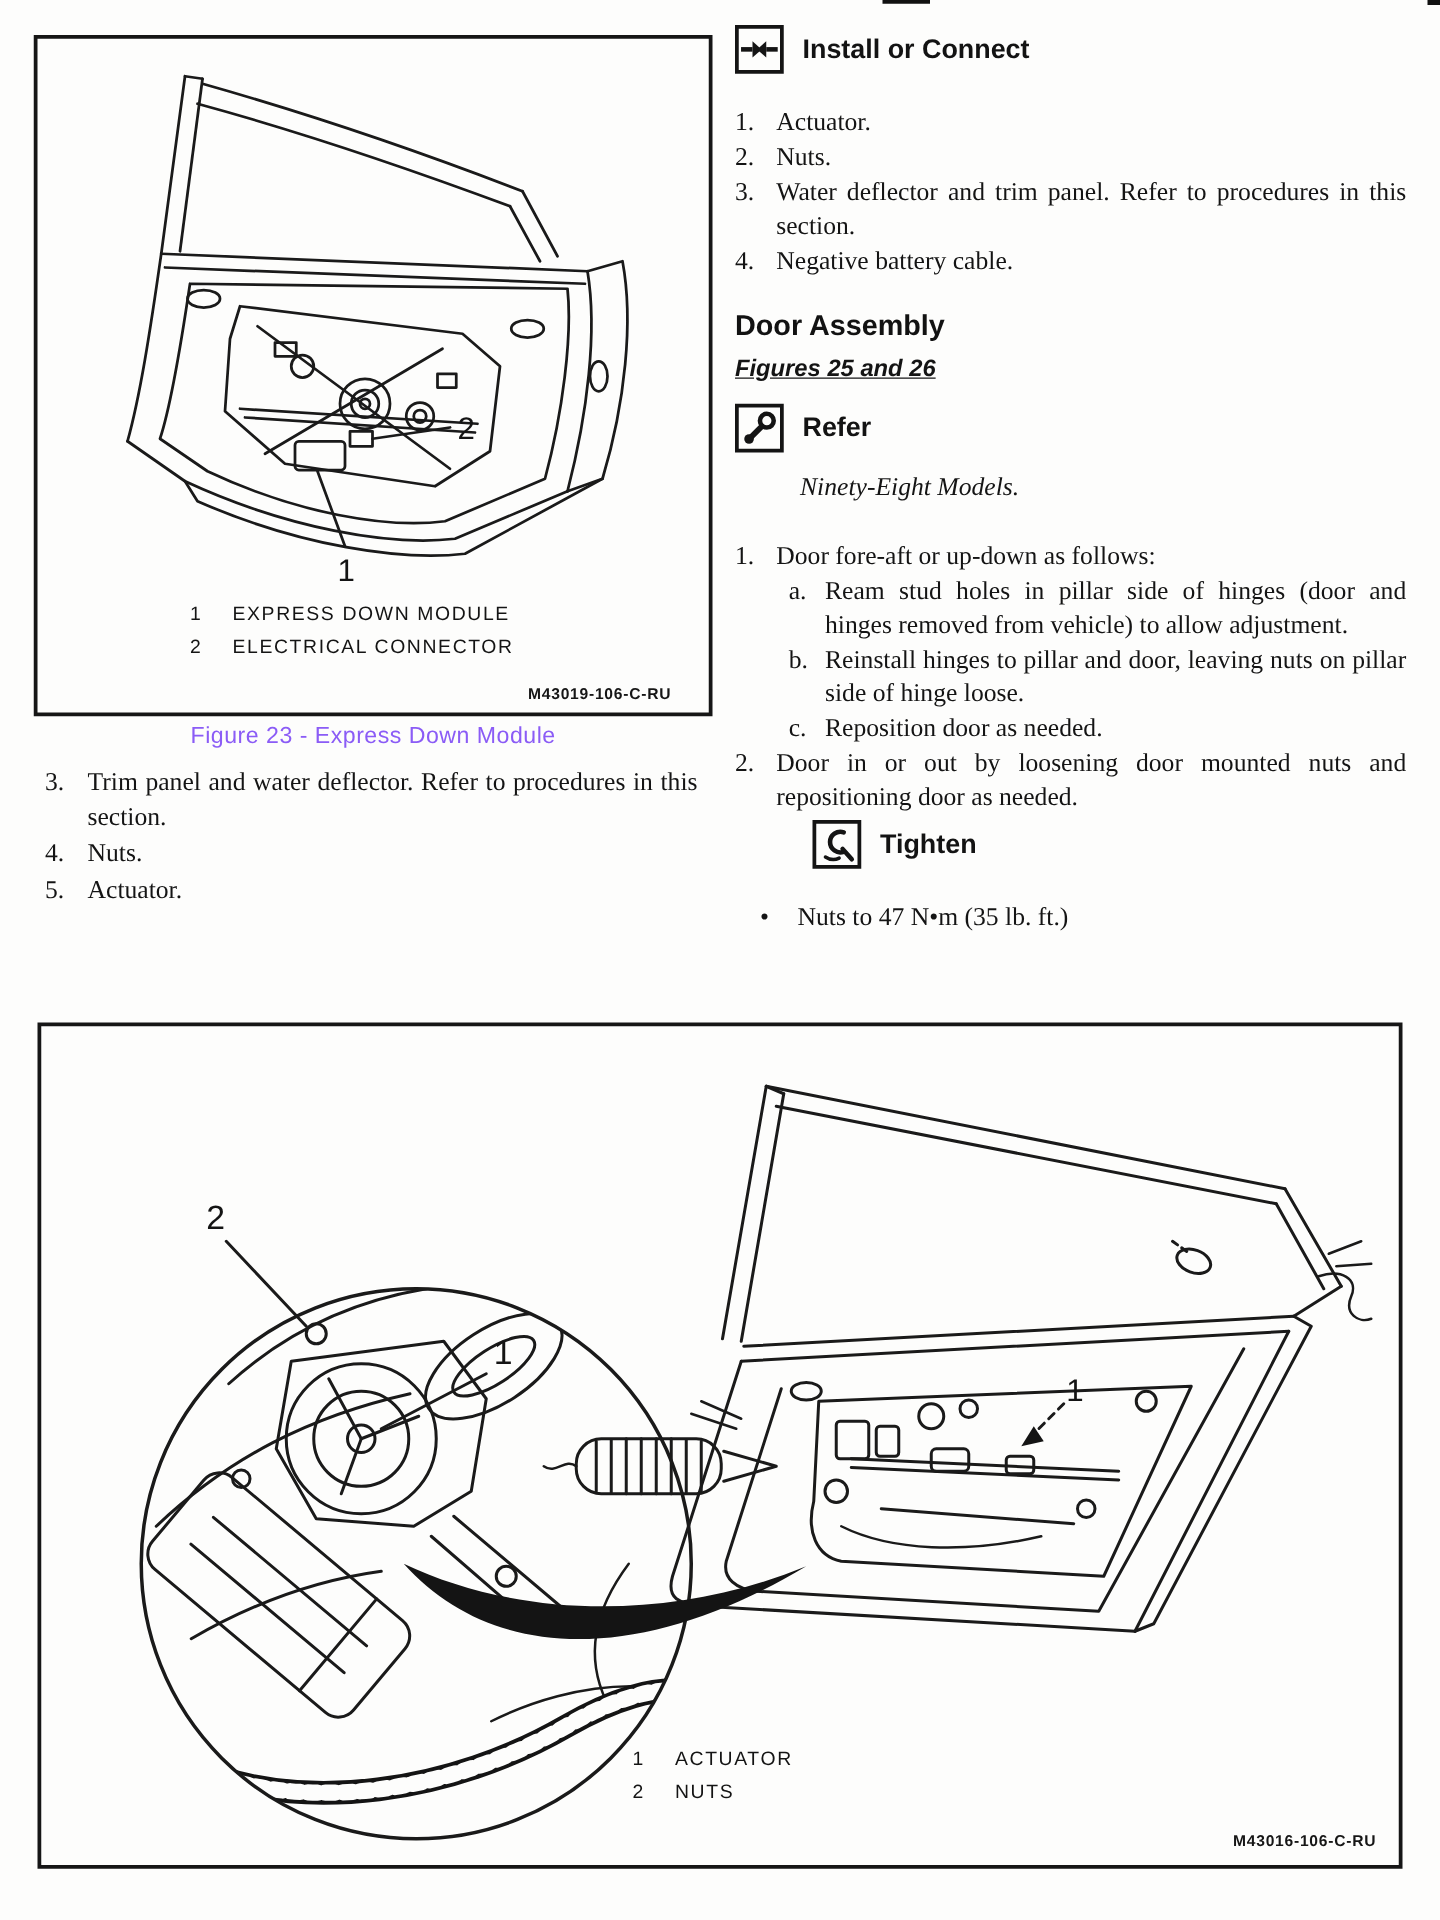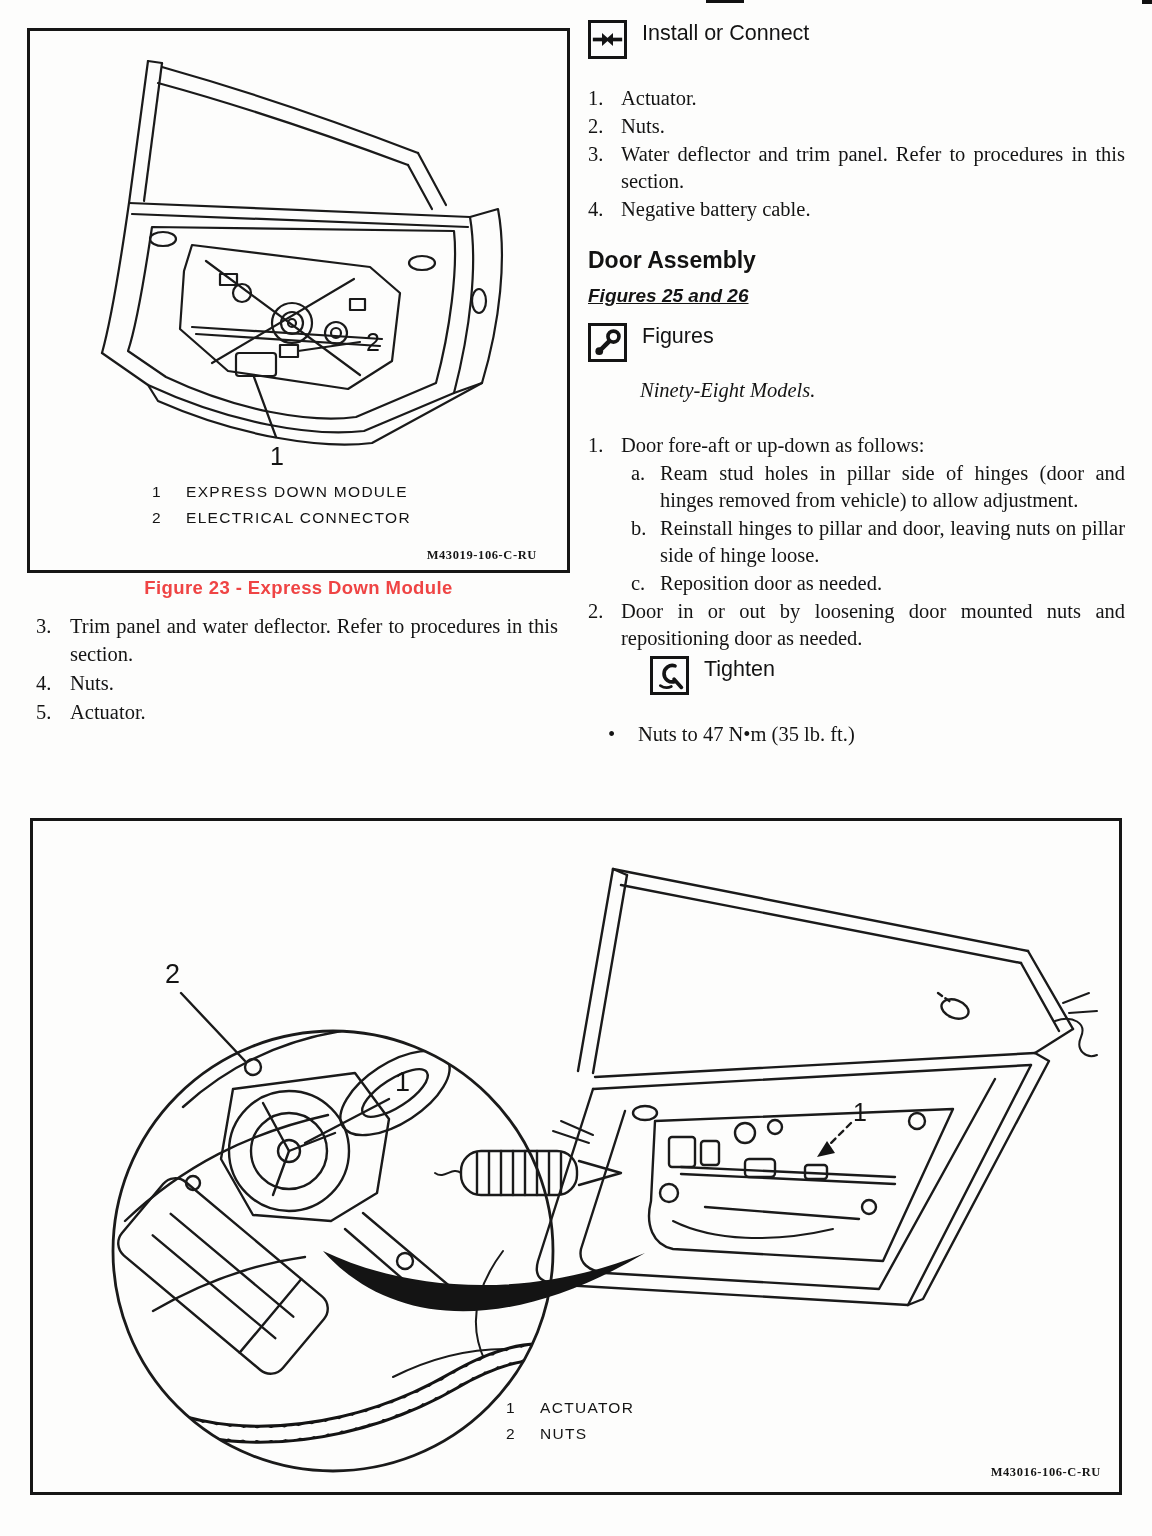--- a/index.html
+++ b/index.html
@@ -9,39 +9,39 @@
   .fig-box{position:absolute;border:3px solid #161616;background:#fdfdfc;}
   .fig23{left:27px;top:28px;width:537px;height:539px;}
   .fig24{left:30px;top:818px;width:1086px;height:671px;}
   svg.art{position:absolute;left:0;top:0;display:block;}
   .legend{position:absolute;font-family:"Liberation Sans",sans-serif;font-size:15.5px;
           letter-spacing:1.3px;font-weight:500;color:#141414;}
   .legend .row{display:flex;margin-bottom:8px;}
   .legend .n{width:34px;flex:0 0 34px;}
   .l23{left:122px;top:452px;}
   .l24{left:473px;top:578px;}
-  .partnum{position:absolute;font-family:Liberation Serif, serif;font-size:12.5px;
+  .partnum{position:absolute;font-family:Liberation Sans, sans-serif;font-size:12.5px;
            font-weight:700;letter-spacing:.6px;color:#161616;}
   .pn23{right:30px;top:517px;}
   .pn24{right:18px;bottom:12px;}
-  .caption{position:absolute;font-family:"Liberation Sans",sans-serif;font-weight:700;
-           font-size:18.5px;letter-spacing:.4px;text-align:center;color:#ef4444;}
+  .caption{position:absolute;font-family:"Liberation Sans",sans-serif;font-weight:400;
+           font-size:18.5px;letter-spacing:.4px;text-align:center;color:#8b5cf6;}
   .cap23{left:27px;top:577px;width:543px;}
   .cap24{left:30px;top:1499px;width:1092px;}
   
   .leftlist{position:absolute;left:36px;top:612px;width:522px;font-size:20.5px;line-height:28px;}
   .rightcol{position:absolute;left:588px;top:20px;width:537px;font-size:20.5px;line-height:27px;}
   .item{display:flex;margin:0 0 1px 0;}
   .item .num{flex:0 0 34px;}
   .rightcol .item .num{flex:0 0 33px;}
   .item .txt{flex:1;text-align:justify;}
   .sub{margin-left:43px;}
   .sub .num{flex:0 0 29px !important;}
-  .sec-head{display:flex;align-items:flex-start;gap:15px;font-family:"Liberation Sans",sans-serif;
-            font-weight:400;font-size:21.5px;color:#131313;}
+  .sec-head{display:flex;align-items:center;gap:15px;font-family:"Liberation Sans",sans-serif;
+            font-weight:700;font-size:21.5px;color:#131313;}
   .iconbox{width:33px;height:33px;border:3px solid #141414;display:flex;align-items:center;
            justify-content:center;flex:0 0 auto;background:#fdfdfc;}
   .h1{font-family:"Liberation Sans",sans-serif;font-weight:700;font-size:23px;margin:24px 0 8px 0;color:#121212;}
   .figref{font-family:"Liberation Sans",sans-serif;font-weight:700;font-style:italic;
           font-size:19px;margin:0 0 14px 0;text-decoration:underline;}
   .model{margin:15px 0 28px 52px;font-style:italic;}
   .bullet{display:flex;margin:26px 0 0 20px;}
   .bullet .b{flex:0 0 30px;} .mb26{margin-bottom:26px;}
   .tighten-head{margin-left:62px;margin-top:4px;}
   .adjust-head{margin-top:2px;}
@@ -177,21 +177,21 @@
     <div class="sec-head adjust-head">
       <span class="iconbox">
         <svg width="33" height="33" viewBox="0 0 36 36">
           <g stroke="#141414" fill="none" stroke-linecap="round">
             <circle cx="24.5" cy="11.5" r="6" stroke-width="4"></circle>
             <path d="M20,16.5 L9.5,27" stroke-width="5"></path>
           </g>
           <circle cx="9" cy="27.5" r="4.2" fill="#141414"></circle>
         </svg>
       </span>
-      <span>Figures</span>
+      <span>Refer</span>
     </div>
 
     <div class="model">Ninety-Eight Models.</div>
 
     <div class="item">
       <span class="num">1.</span>
       <span class="txt">Door fore-aft or up-down as follows:</span>
     </div>
     <div class="item sub">
       <span class="num">a.</span>

